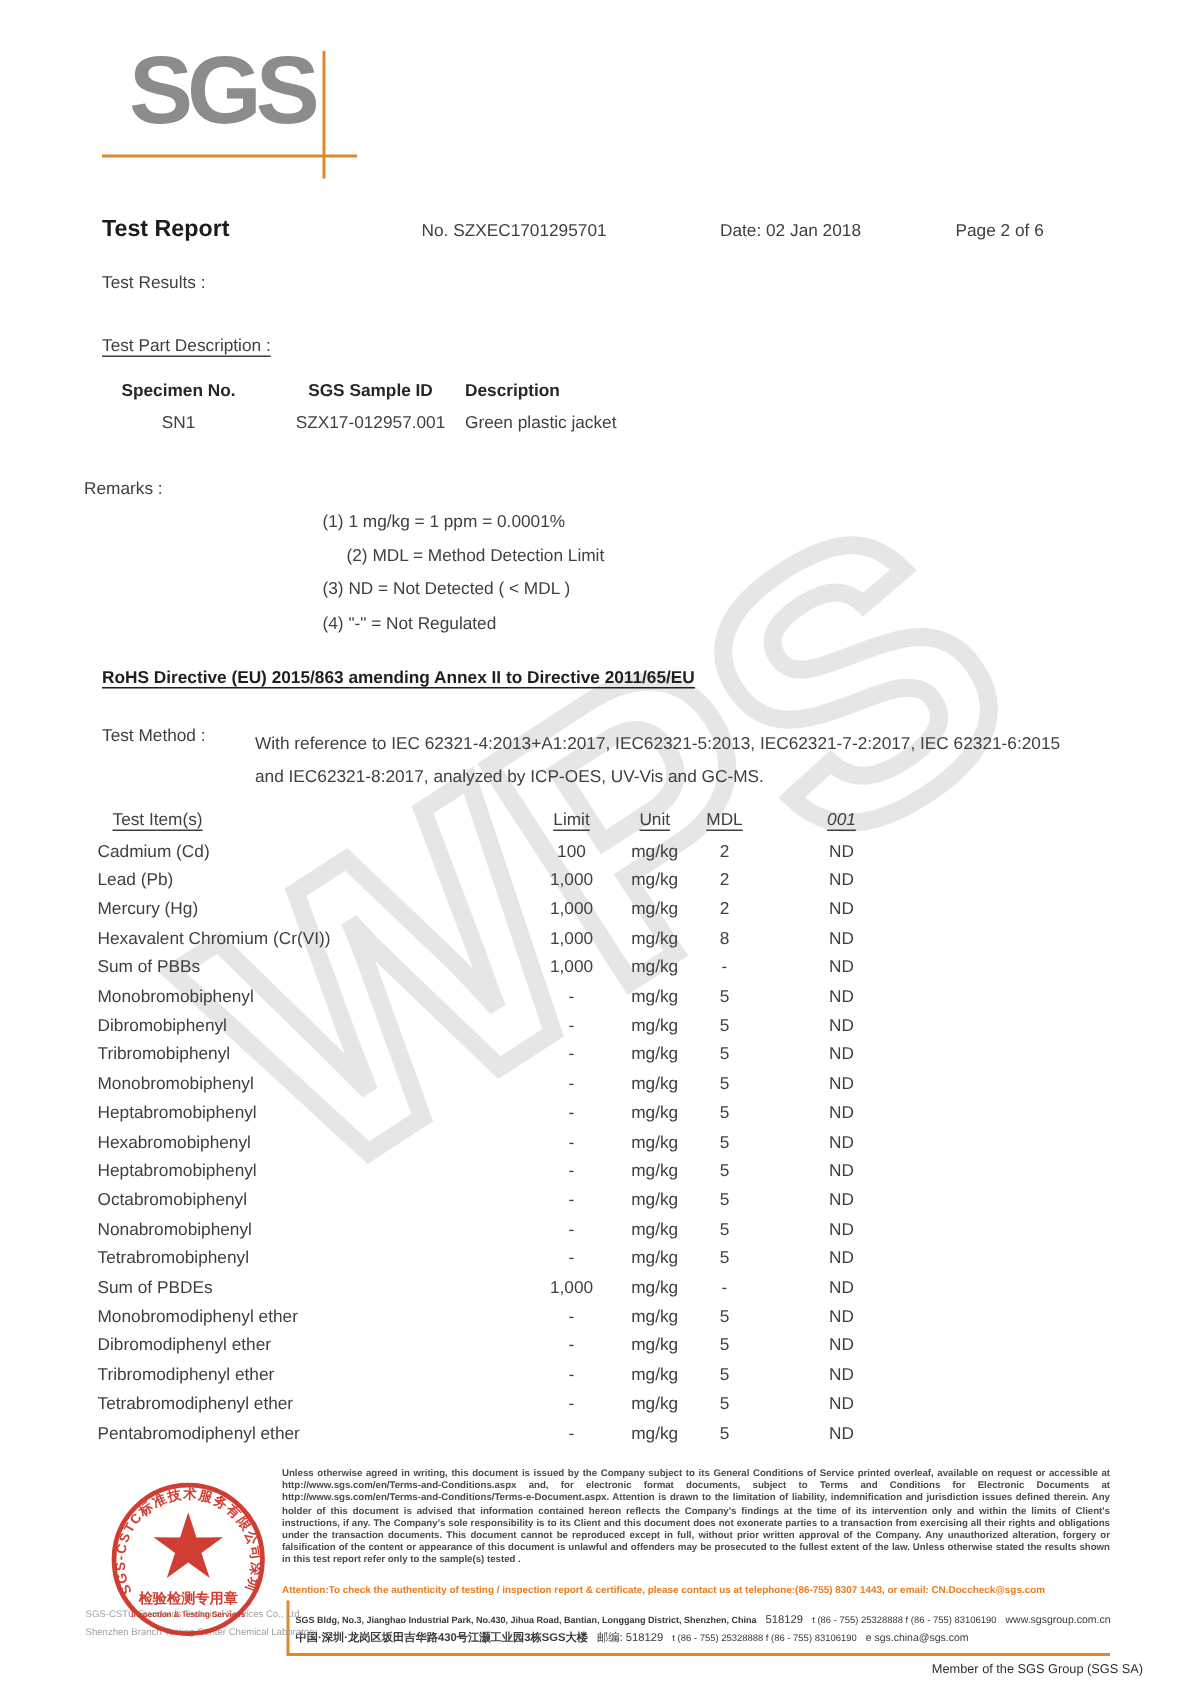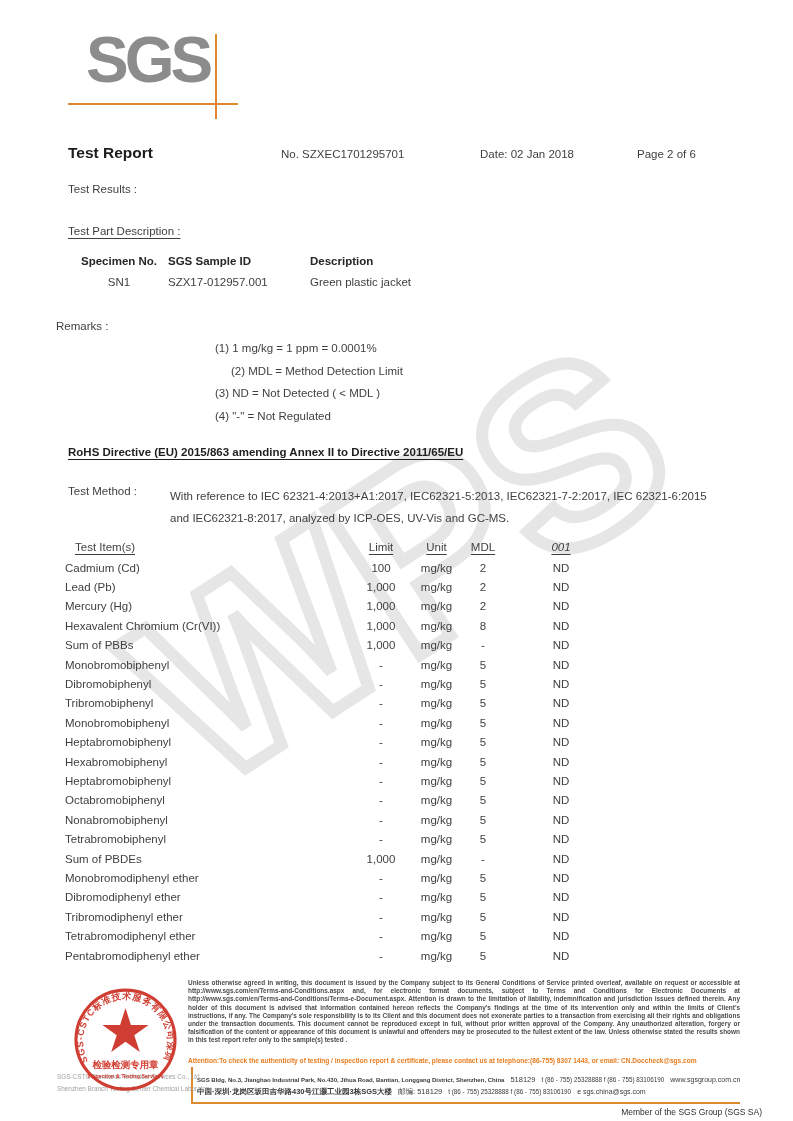--- a/index.html
+++ b/index.html
@@ -19,21 +19,21 @@
   
   .title{left:68px;top:144px;font-size:15.5px;font-weight:700;color:#1c1c1c;}
   .hinfo{font-size:11.5px;color:#3f3f3f;top:148px;}
 
   .label{font-size:11.5px;color:#3f3f3f;}
   .u{text-decoration:underline;text-underline-offset:3px;}
   .b{font-weight:700;color:#262626;}
 
   
   .sp-c1{left:70px;width:98px;text-align:center;}
-  .sp-c2{left:168px;width:130px;}
+  .sp-c2{left:182px;width:130px;text-align:center;}
   .sp-c3{left:310px;text-align:left;}
   .sp{font-size:11.5px;}
 
   
   .rtable{left:65px;top:536px;width:560px;}
   .rt-row{display:grid;grid-template-columns:285px 62px 49px 44px 112px;height:19.4px;
           align-items:center;font-size:11.5px;color:#3f3f3f;}
   .rt-row .c{text-align:center;}
   .rt-head{height:22px;}
   .rt-head .h1{padding-left:10px;}

